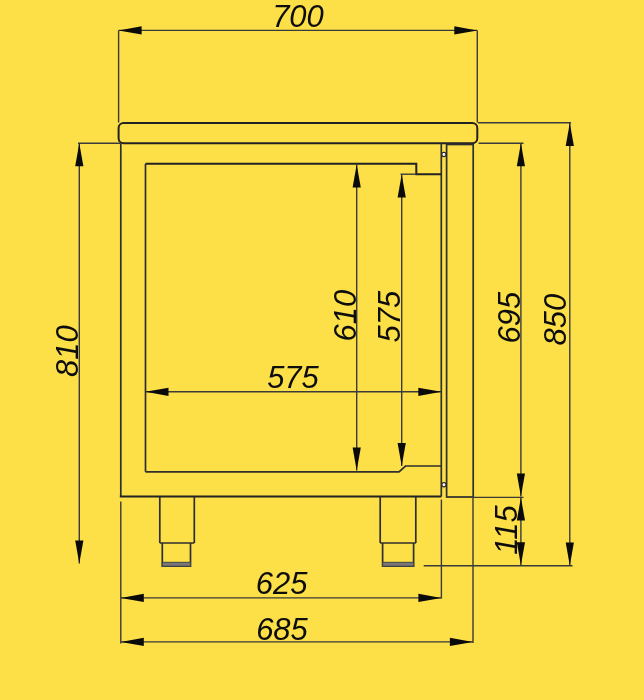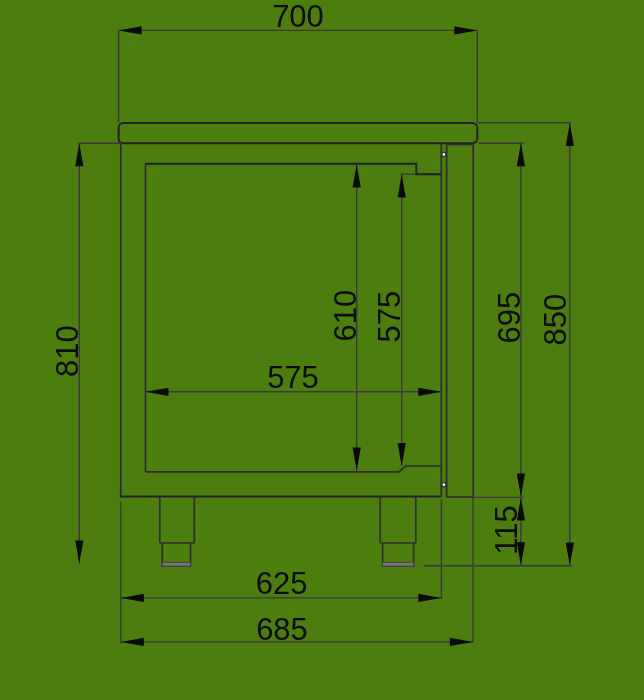--- a/index.html
+++ b/index.html
@@ -1,16 +1,16 @@
 <!DOCTYPE html>
 <html><head>
 <meta charset="utf-8">
 <style>
   html,body{margin:0;padding:0;background:#ffffff;}
-  #page{width:644px;height:700px;position:relative;background:#4d7c0f;overflow:hidden;}
+  #page{width:644px;height:700px;position:relative;background:#fde047;overflow:hidden;font-style:italic;}
   svg{display:block;}
   text{font-family:"Liberation Sans", sans-serif;fill:#0d0d0d;}
 </style>
 </head>
 <body>
 
 <div id="page">
 <svg width="644" height="700" viewBox="0 0 644 700">
   <g fill="none" stroke="#2e2e2e" stroke-width="1.7">
 

